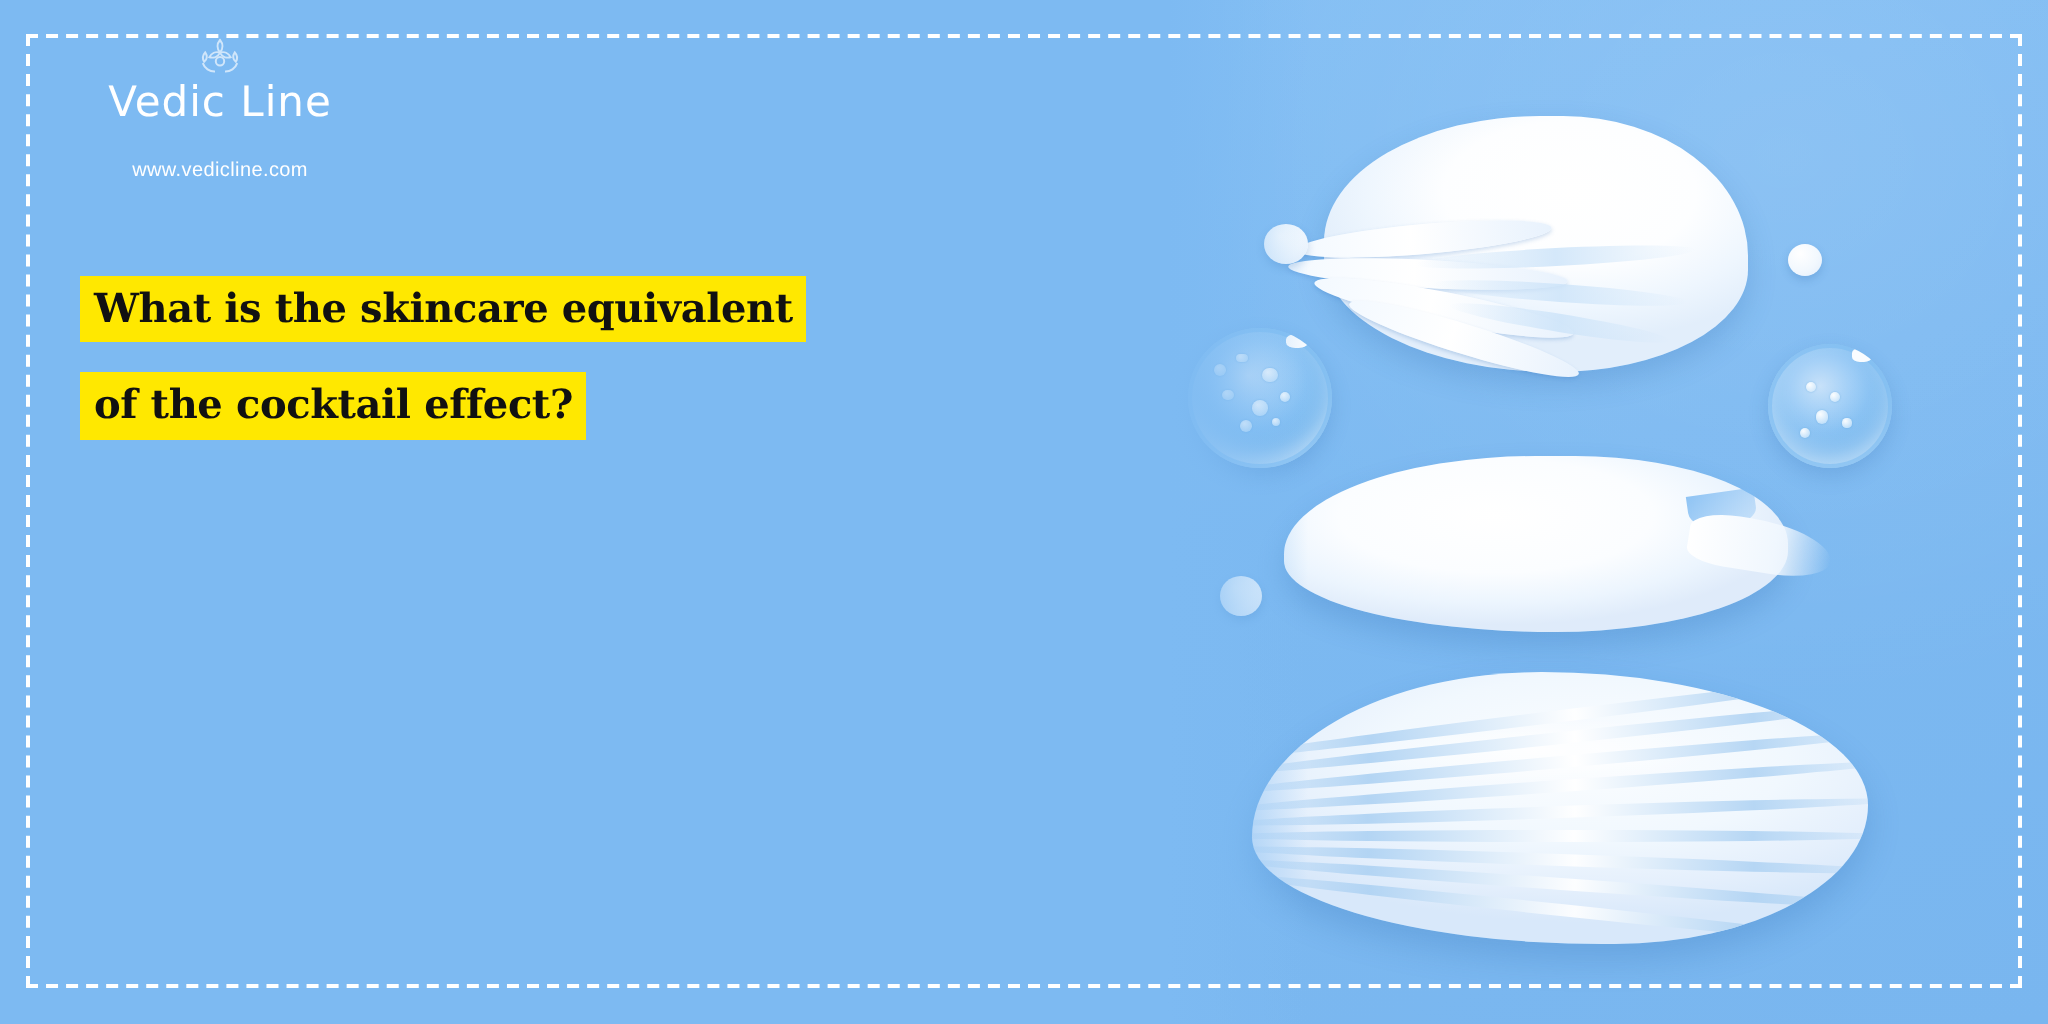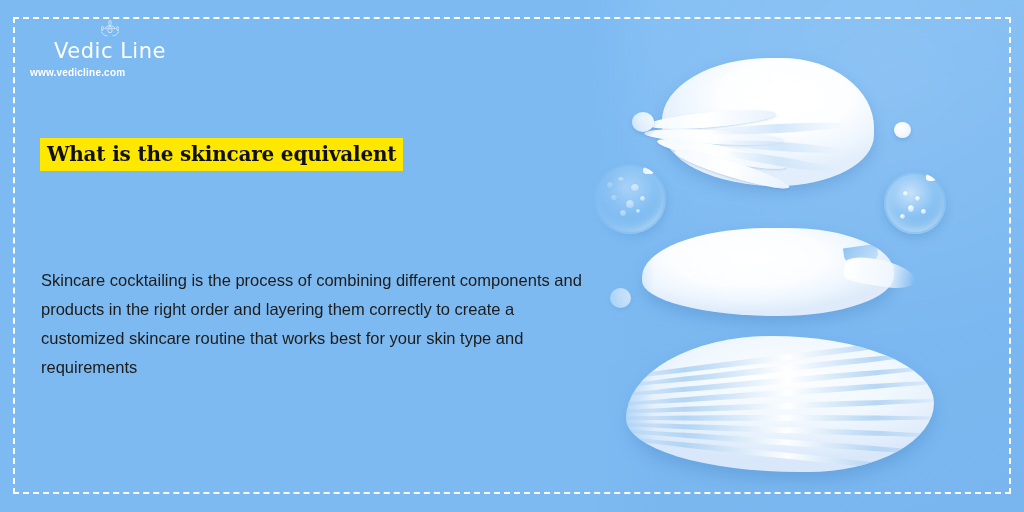--- a/index.html
+++ b/index.html
@@ -234,27 +234,26 @@
     display: block;
     text-align: center;
     color: #ffffff;
     font-size: 21px;
     letter-spacing: .5px;
     line-height: 1;
     font-family: "DejaVu Sans", sans-serif;
   }
   .logo-url {
     display: block;
-    text-align: left;
+    text-align: center;
     color: #ffffff;
     font-size: 10px;
     letter-spacing: .2px;
-    margin-top: 5px;
+    margin-top: 18px;
     font-family: "Liberation Sans", sans-serif;
-    font-weight: bold;
   }
 
   .headline {
     position: absolute;
     left: 40px;
     top: 138px;
     z-index: 6;
     margin: 0;
     padding: 0;
     width: 560px;
@@ -365,17 +364,17 @@
         <path d="M21.6 15.6c-.9 2.6-3.4 4.3-6.1 4.2"></path>
         <circle cx="13" cy="14.6" r="2.1"></circle>
       </g>
     </svg>
     <span class="logo-name">Vedic Line</span>
     <span class="logo-url">www.vedicline.com</span>
   </div>
 
   <div class="headline">
     <span class="hl">What is the skincare equivalent</span>
+    <span class="hl">of the cocktail effect?</span>
   </div>
 
-  <p class="body-copy">Skincare cocktailing is the process of combining different components and products in the right order and layering them correctly to create a customized skincare routine that works best for your skin type and requirements</p>
 
 </div>
 
 </body></html>

